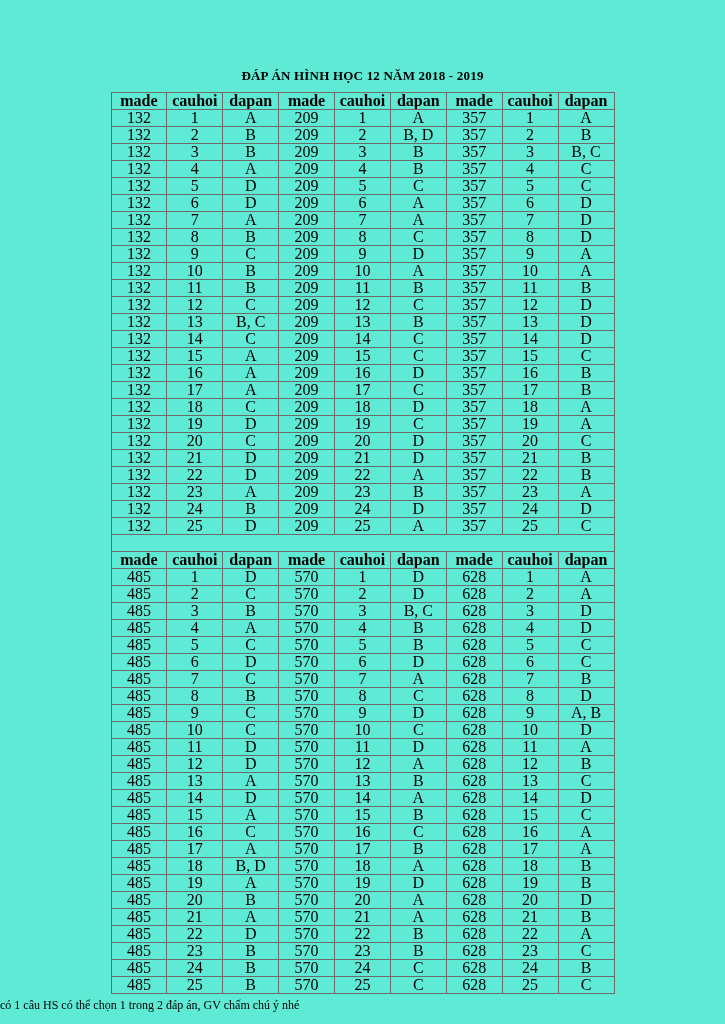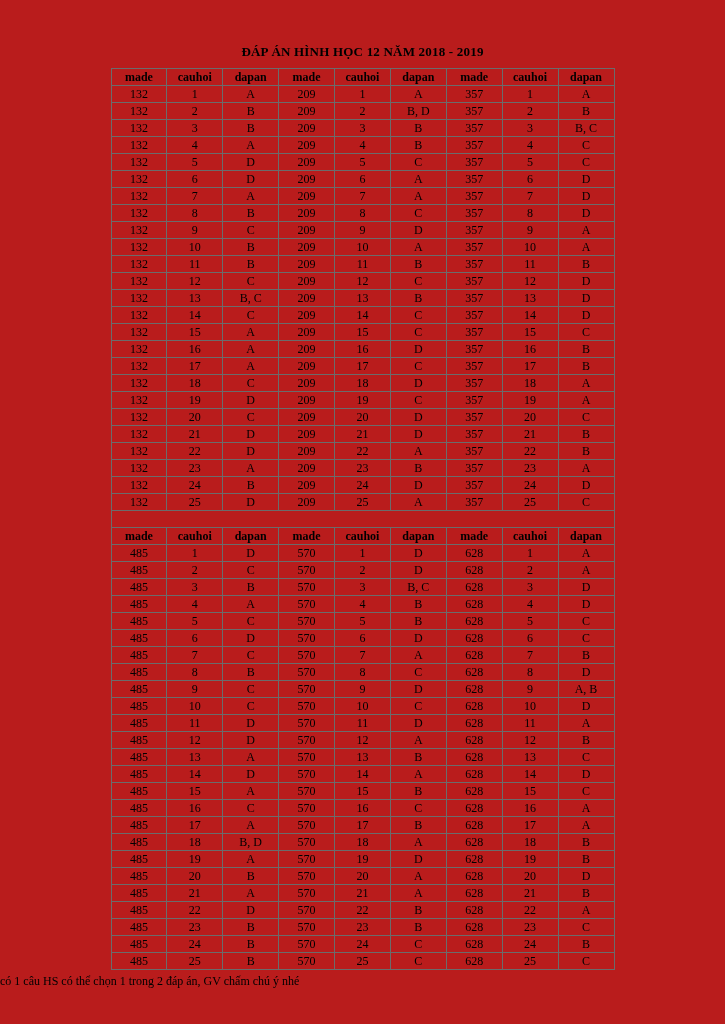--- a/index.html
+++ b/index.html
@@ -3,40 +3,40 @@
 <meta charset="utf-8">
 <style>
   html, body {
     margin: 0;
     padding: 0;
     background: #ffffff;
   }
   .page {
     width: 725px;
     height: 1024px;
-    background: #b91c1c;
+    background: #5eead4;
     color: #000000;
     font-family: "Liberation Serif", serif;
     box-sizing: border-box;
-    padding-top: 44px;
+    padding-top: 68px;
     overflow: hidden;
   }
   .title {
     text-align: center;
     font-weight: bold;
     font-size: 13px;
     margin: 0 0 8px 0;
     letter-spacing: 0.2px;
   }
   table.answer-key {
     border-collapse: collapse;
     margin: 0 auto;
     width: 504px;
     table-layout: fixed;
-    font-size: 12px;
+    font-size: 16px;
   }
   table.answer-key th,
   table.answer-key td {
     border: 1px solid #6b6b6b;
     text-align: center;
     vertical-align: middle;
     height: 16px;
     line-height: 16px;
     padding: 0;
     overflow: hidden;

